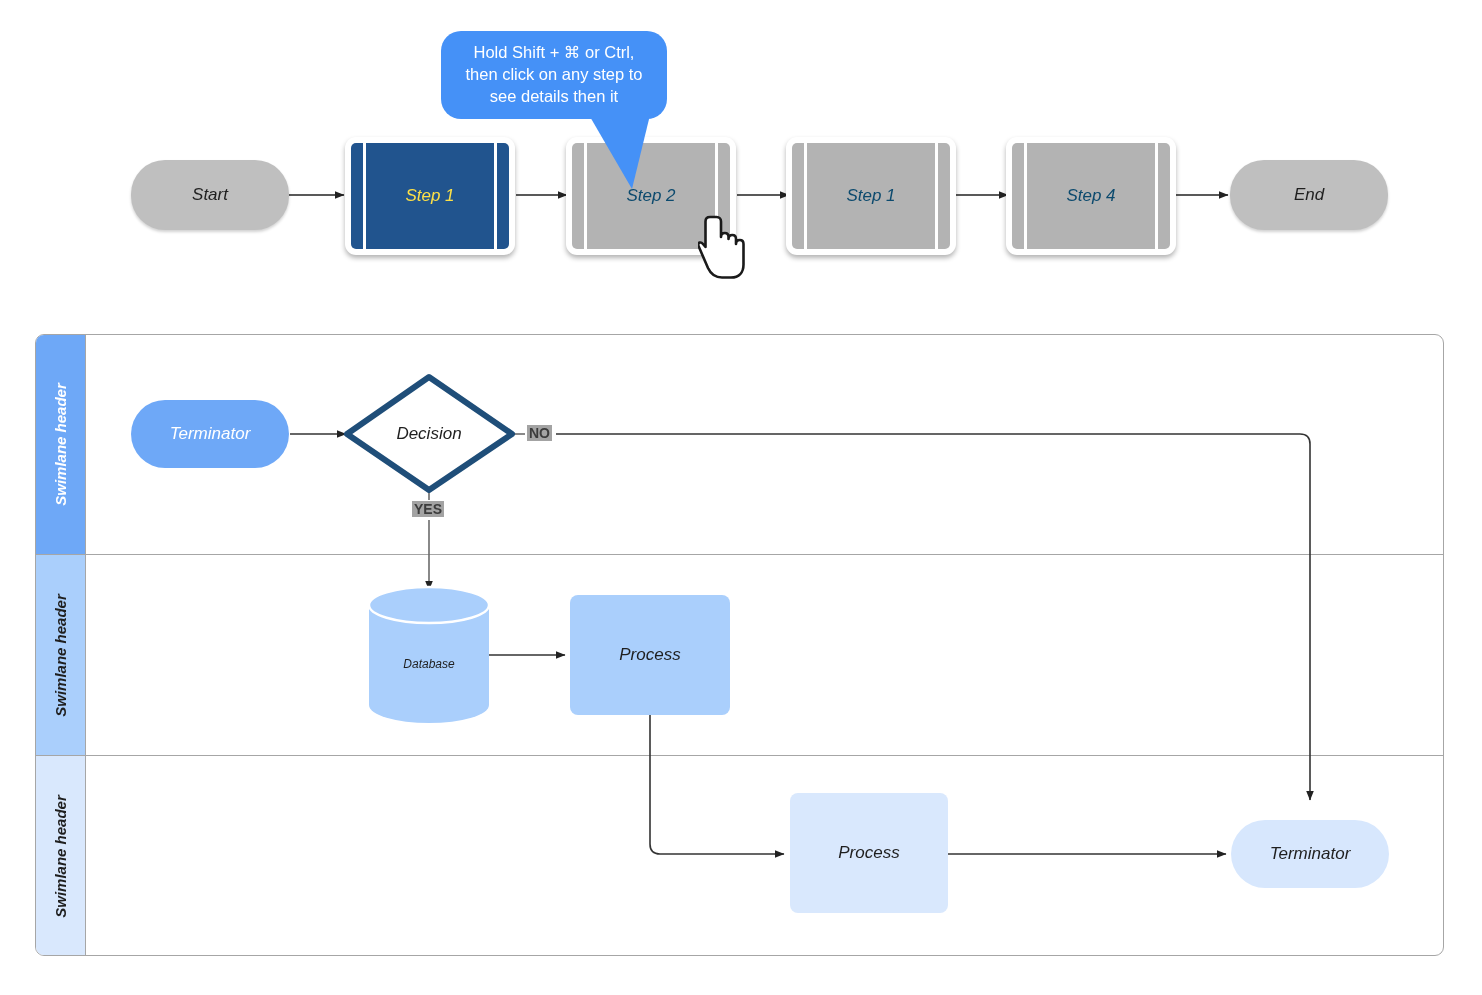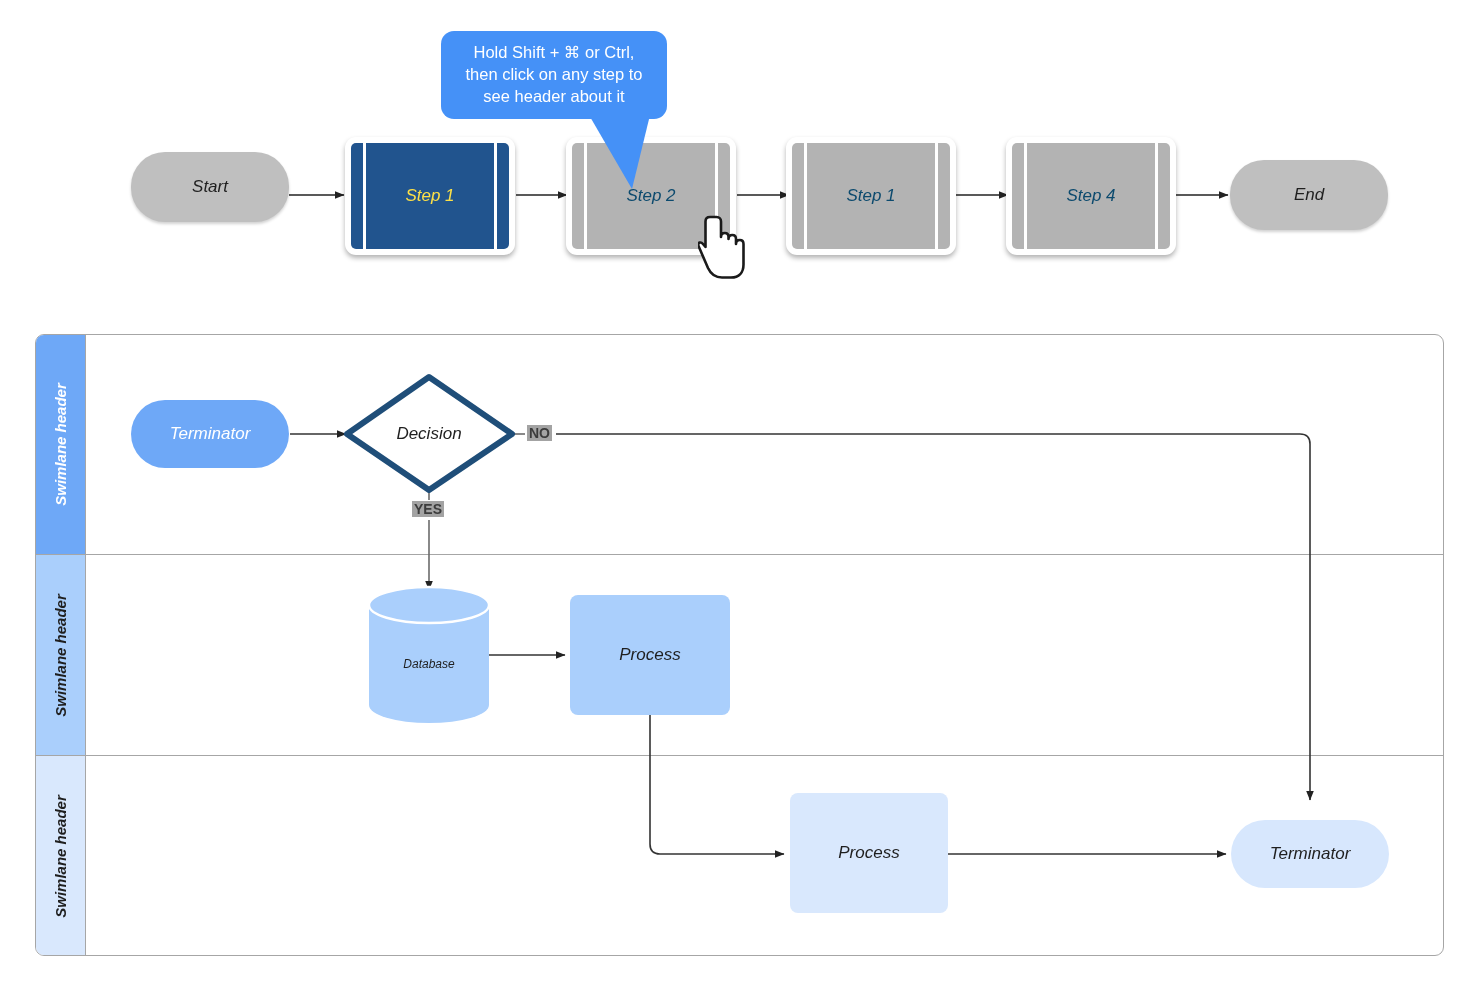--- a/index.html
+++ b/index.html
@@ -39,21 +39,21 @@
   .predef.gray .inner{background:#b3b3b3;}
   .predef.gray .lbl{color:#0c4a6e;}
 
   .predef.blue{background:#ffffff;}
   .predef.blue .inner{background:#21548e;}
   .predef.blue .lbl{color:#fde047;}
 
   
   .tooltip{
     position:absolute;background:#4591f7;color:#ffffff;
-    border-radius:13px;padding:11px 14px;
+    border-radius:20px;padding:11px 14px;
     font-size:16.5px;line-height:1.33;text-align:center;
     box-sizing:border-box;
   }
 
   
   .pool{
     position:absolute;box-sizing:border-box;
     border:1.6px solid #a6a6a6;border-radius:9px;background:#ffffff;
     overflow:hidden;
   }
@@ -113,21 +113,21 @@
     </defs>
     <g stroke="#222222" stroke-width="1.6" fill="none" marker-end="url(#arw)">
       <line x1="289" y1="195" x2="344" y2="195"></line>
       <line x1="516" y1="195" x2="567" y2="195"></line>
       <line x1="737" y1="195" x2="789" y2="195"></line>
       <line x1="956" y1="195" x2="1008" y2="195"></line>
       <line x1="1176" y1="195" x2="1228" y2="195"></line>
     </g>
   </svg>
 
-  <div class="node terminator-gray" style="left:131px;top:152px;width:158px;height:70px;">
+  <div class="node terminator-gray" style="left:131px;top:160px;width:158px;height:70px;">
     <span class="lbl">Start</span>
   </div>
 
   <div class="node predef blue" style="left:345px;top:137px;width:170px;height:118px;">
     <div class="inner">
       <div class="bar l"></div>
       <div class="bar r"></div>
       <span class="lbl">Step 1</span>
     </div>
   </div>
@@ -159,21 +159,21 @@
   <div class="node terminator-gray" style="left:1230px;top:160px;width:158px;height:70px;">
     <span class="lbl">End</span>
   </div>
 
   <svg class="layer">
     <path d="M589,115 L650,115 L632,189 Z" fill="#4591f7"></path>
   </svg>
   <div class="tooltip" style="left:441px;top:31px;width:226px;">
     <div>Hold Shift + ⌘ or Ctrl,</div>
     <div>then click on any step to</div>
-    <div>see header about it</div>
+    <div>see details then it</div>
   </div>
 
   <svg class="cursor-ico" style="left:698px;top:213px;" width="52" height="70" viewBox="0 0 52 70">
     <path d="M12,4 C9,4 7.5,6 7.5,8.5 L7.5,34 L5,31 C3,28.5 -0.5,29 0.5,33 L10,55 C13,61.5 17,64.5 24,64.5
              L33,64.5 C41,64.5 45.5,59.5 45.5,51.5 L45.5,31 C45.5,28.5 44,27 41.8,27 C39.6,27 38,28.5 38,31
              L38,26 C38,23.5 36.5,22 34.3,22 C32.1,22 30.5,23.5 30.5,26 L30.5,24 C30.5,21.5 29,20 26.8,20
              C24.6,20 23,21.5 23,24 L23,8.5 C23,6 21.5,4 18.5,4 Z" fill="#ffffff" stroke="#1a1a1a" stroke-width="2.6" stroke-linejoin="round"></path>
   </svg>
 
   <div class="pool" style="left:35px;top:334px;width:1409px;height:622px;">

